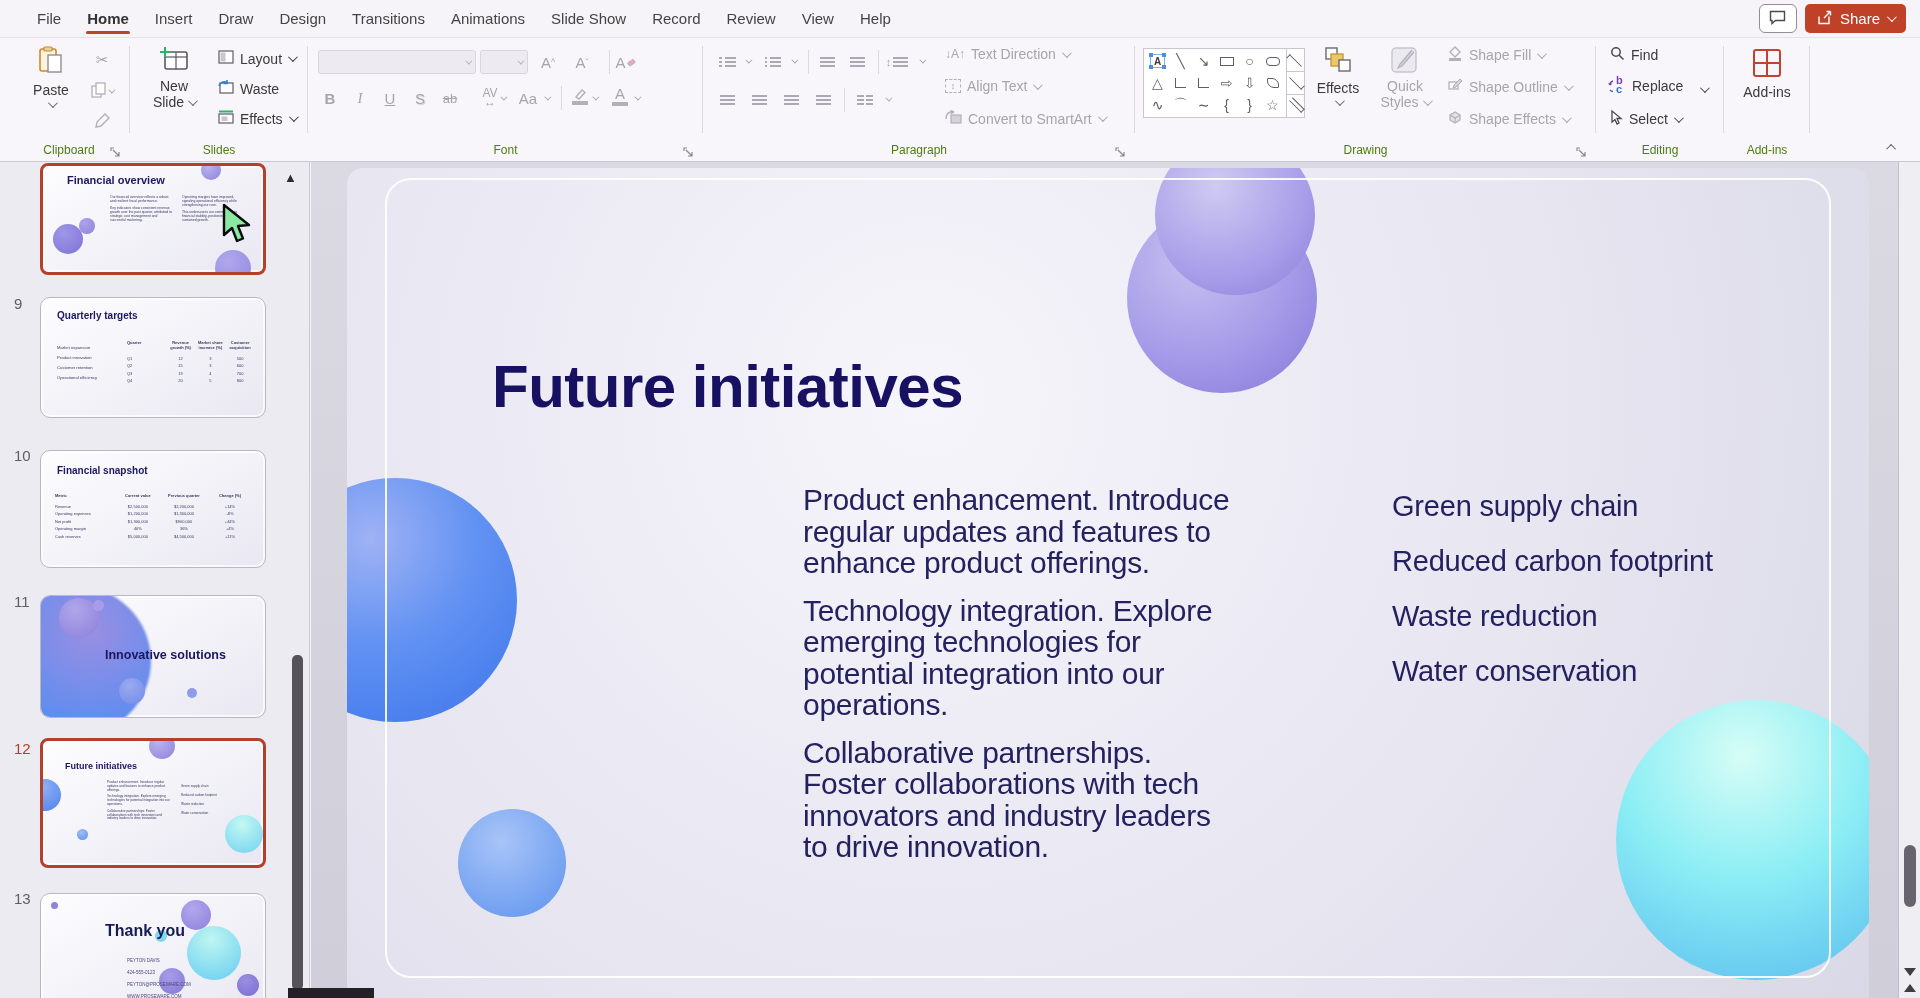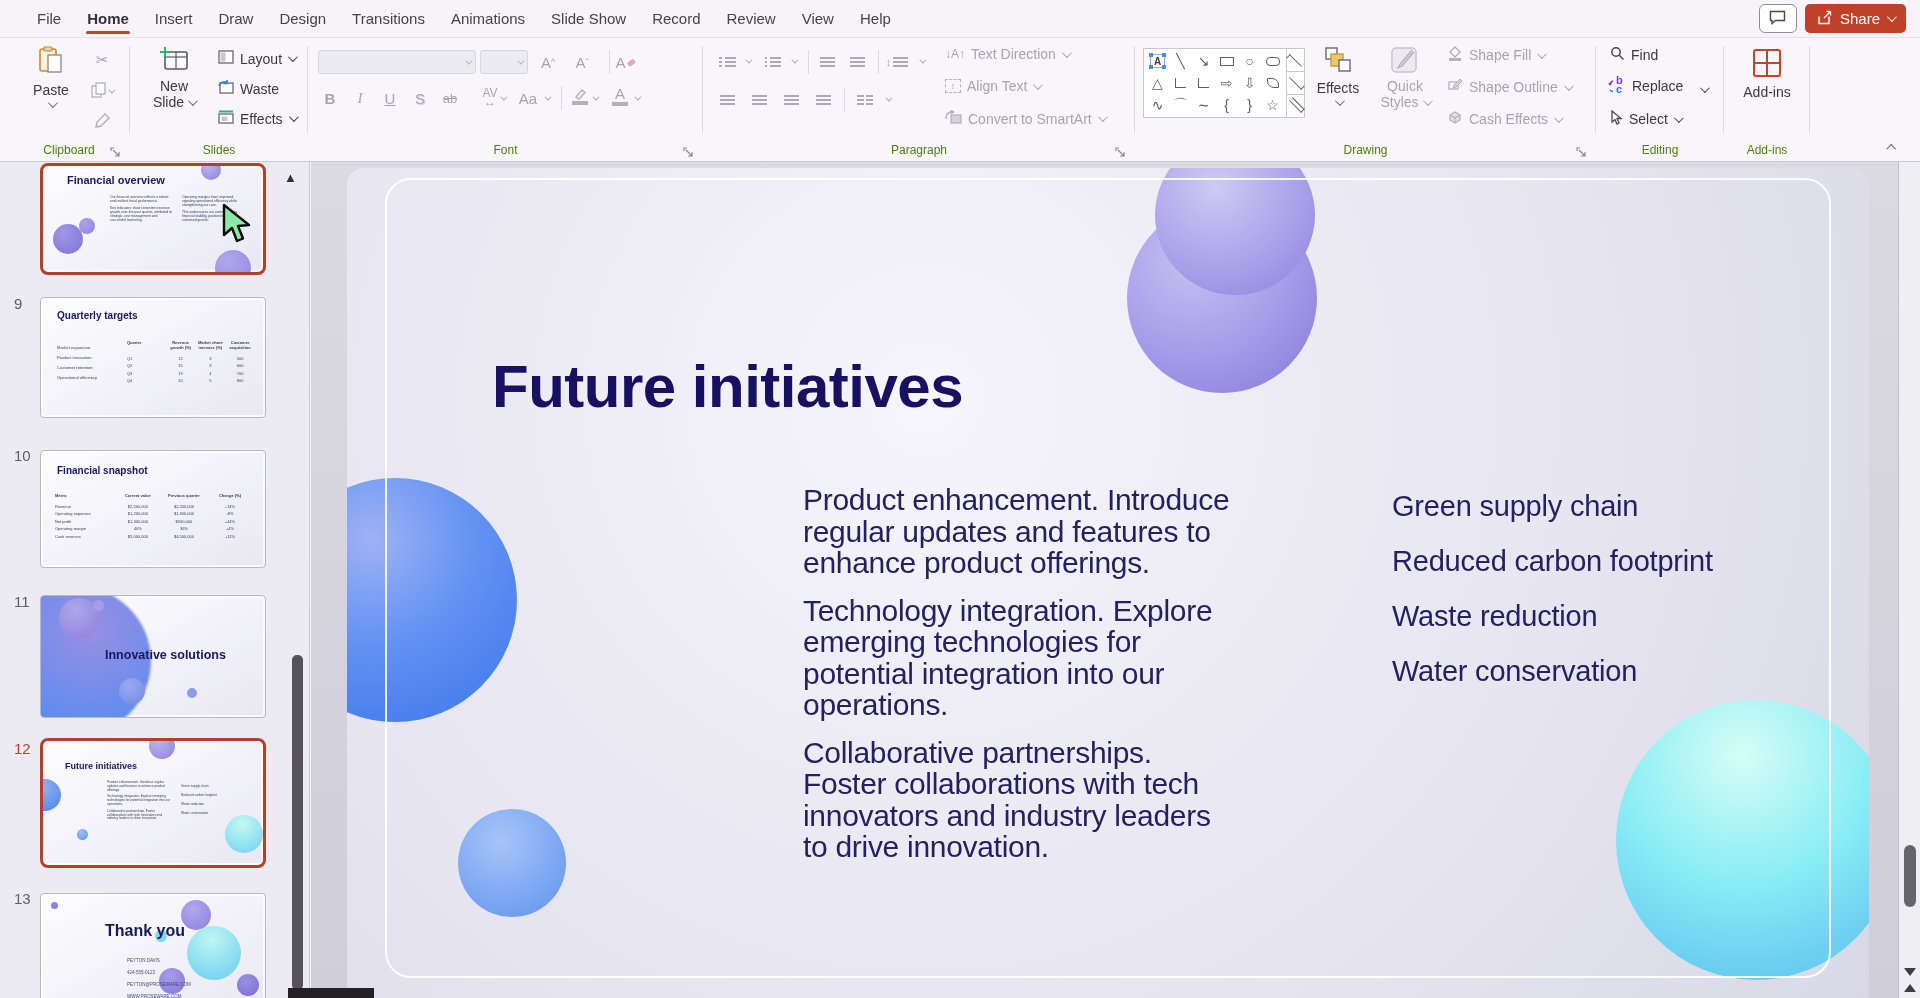--- a/index.html
+++ b/index.html
@@ -54,21 +54,21 @@
   .tbox i { position:absolute; width:4px; height:4px; background:#4b8ee8; }
   .tbox .h1{left:-2px;top:-2px}.tbox .h2{right:-2px;top:-2px}.tbox .h3{left:-2px;bottom:-2px}.tbox .h4{right:-2px;bottom:-2px}
   .gal-arrows { display:flex; flex-direction:column; border-left:1px solid #c9c6cf; }
   .gal-arrows span { width:17px; flex:1; display:flex; align-items:center; justify-content:center; color:#5f5d65; }
   .gal-arrows span + span { border-top:1px solid #c9c6cf; }
   .gal-arrows .chev { width:5px; height:5px; }
 
   
   .workspace { position:absolute; left:0; top:162px; width:1920px; height:836px; }
   .panel { position:absolute; left:0; top:0; width:310px; height:836px; background:#ecebf1; overflow:hidden; border-right:1px solid #c9c7d0; }
-  .thumb { position:absolute; left:40px; width:226px; background:linear-gradient(150deg,#fdfdff,#e9e8f2); border:1px solid #bab7c1; border-radius:4px; overflow:hidden; box-shadow:inset 0 0 0 2px rgba(255,255,255,.7); }
+  .thumb { position:absolute; left:40px; width:226px; background:linear-gradient(150deg,#fdfdff,#e9e8f2); border:1px solid #bab7c1; border-radius:10px; overflow:hidden; box-shadow:inset 0 0 0 2px rgba(255,255,255,.7); }
   .thumb.sel { border:3px solid #b4402c; border-radius:8px; }
   .thumb-num { position:absolute; left:14px; font-size:15px; color:#5f5d66; }
   .thumb-num.red { color:#b4402c; }
   .mini-title { position:absolute; font-weight:700; color:#1b1660; }
   .micro { position:absolute; color:#3a3860; }
   .micro .item { margin-bottom:3px; }
   .mini-table .trow { display:flex; margin-bottom:2.5px; }
   .mini-table .trow span { flex:1; font-size:4px; color:#3a3860; text-align:center; }
   .mini-table .trow span:first-child { flex:1.3; text-align:left; }
   .mini-table .thead span { font-weight:700; }
@@ -474,21 +474,21 @@
               <path d="M13 1 l2 2 -6 6 -3 1 1 -3 z" fill="#d5d2db" stroke="#b3b0ba" stroke-width="1"></path>
             </svg></span>
         <span>Shape Outline</span>
         <span class="chev"></span>
       </div>
       <div class="rrow dis" style="left:312px;top:72px;">
         <span><svg width="16" height="15" viewBox="0 0 16 15">
               <path d="M3 5 L8 2 L13 5 L13 10 L8 13 L3 10 z" fill="#e3e1e8" stroke="#b3b0ba" stroke-width="1.3"></path>
               <path d="M3 5 L8 8 L13 5 M8 8 V13" fill="none" stroke="#b3b0ba" stroke-width="1.1"></path>
             </svg></span>
-        <span>Cash Effects</span>
+        <span>Shape Effects</span>
         <span class="chev"></span>
       </div>
       <span class="gl">Drawing</span>
       <span class="launcher"><svg width="12" height="12" viewBox="0 0 12 12">
             <path d="M1 4 V1 h3 M3 3 l6 6 M9 5 v4 h-4" fill="none" stroke="#8a8791" stroke-width="1.2"></path>
           </svg></span>
       <span class="sep"></span>
     </div>
 
     <div class="g" style="left:1596px;width:128px;">

